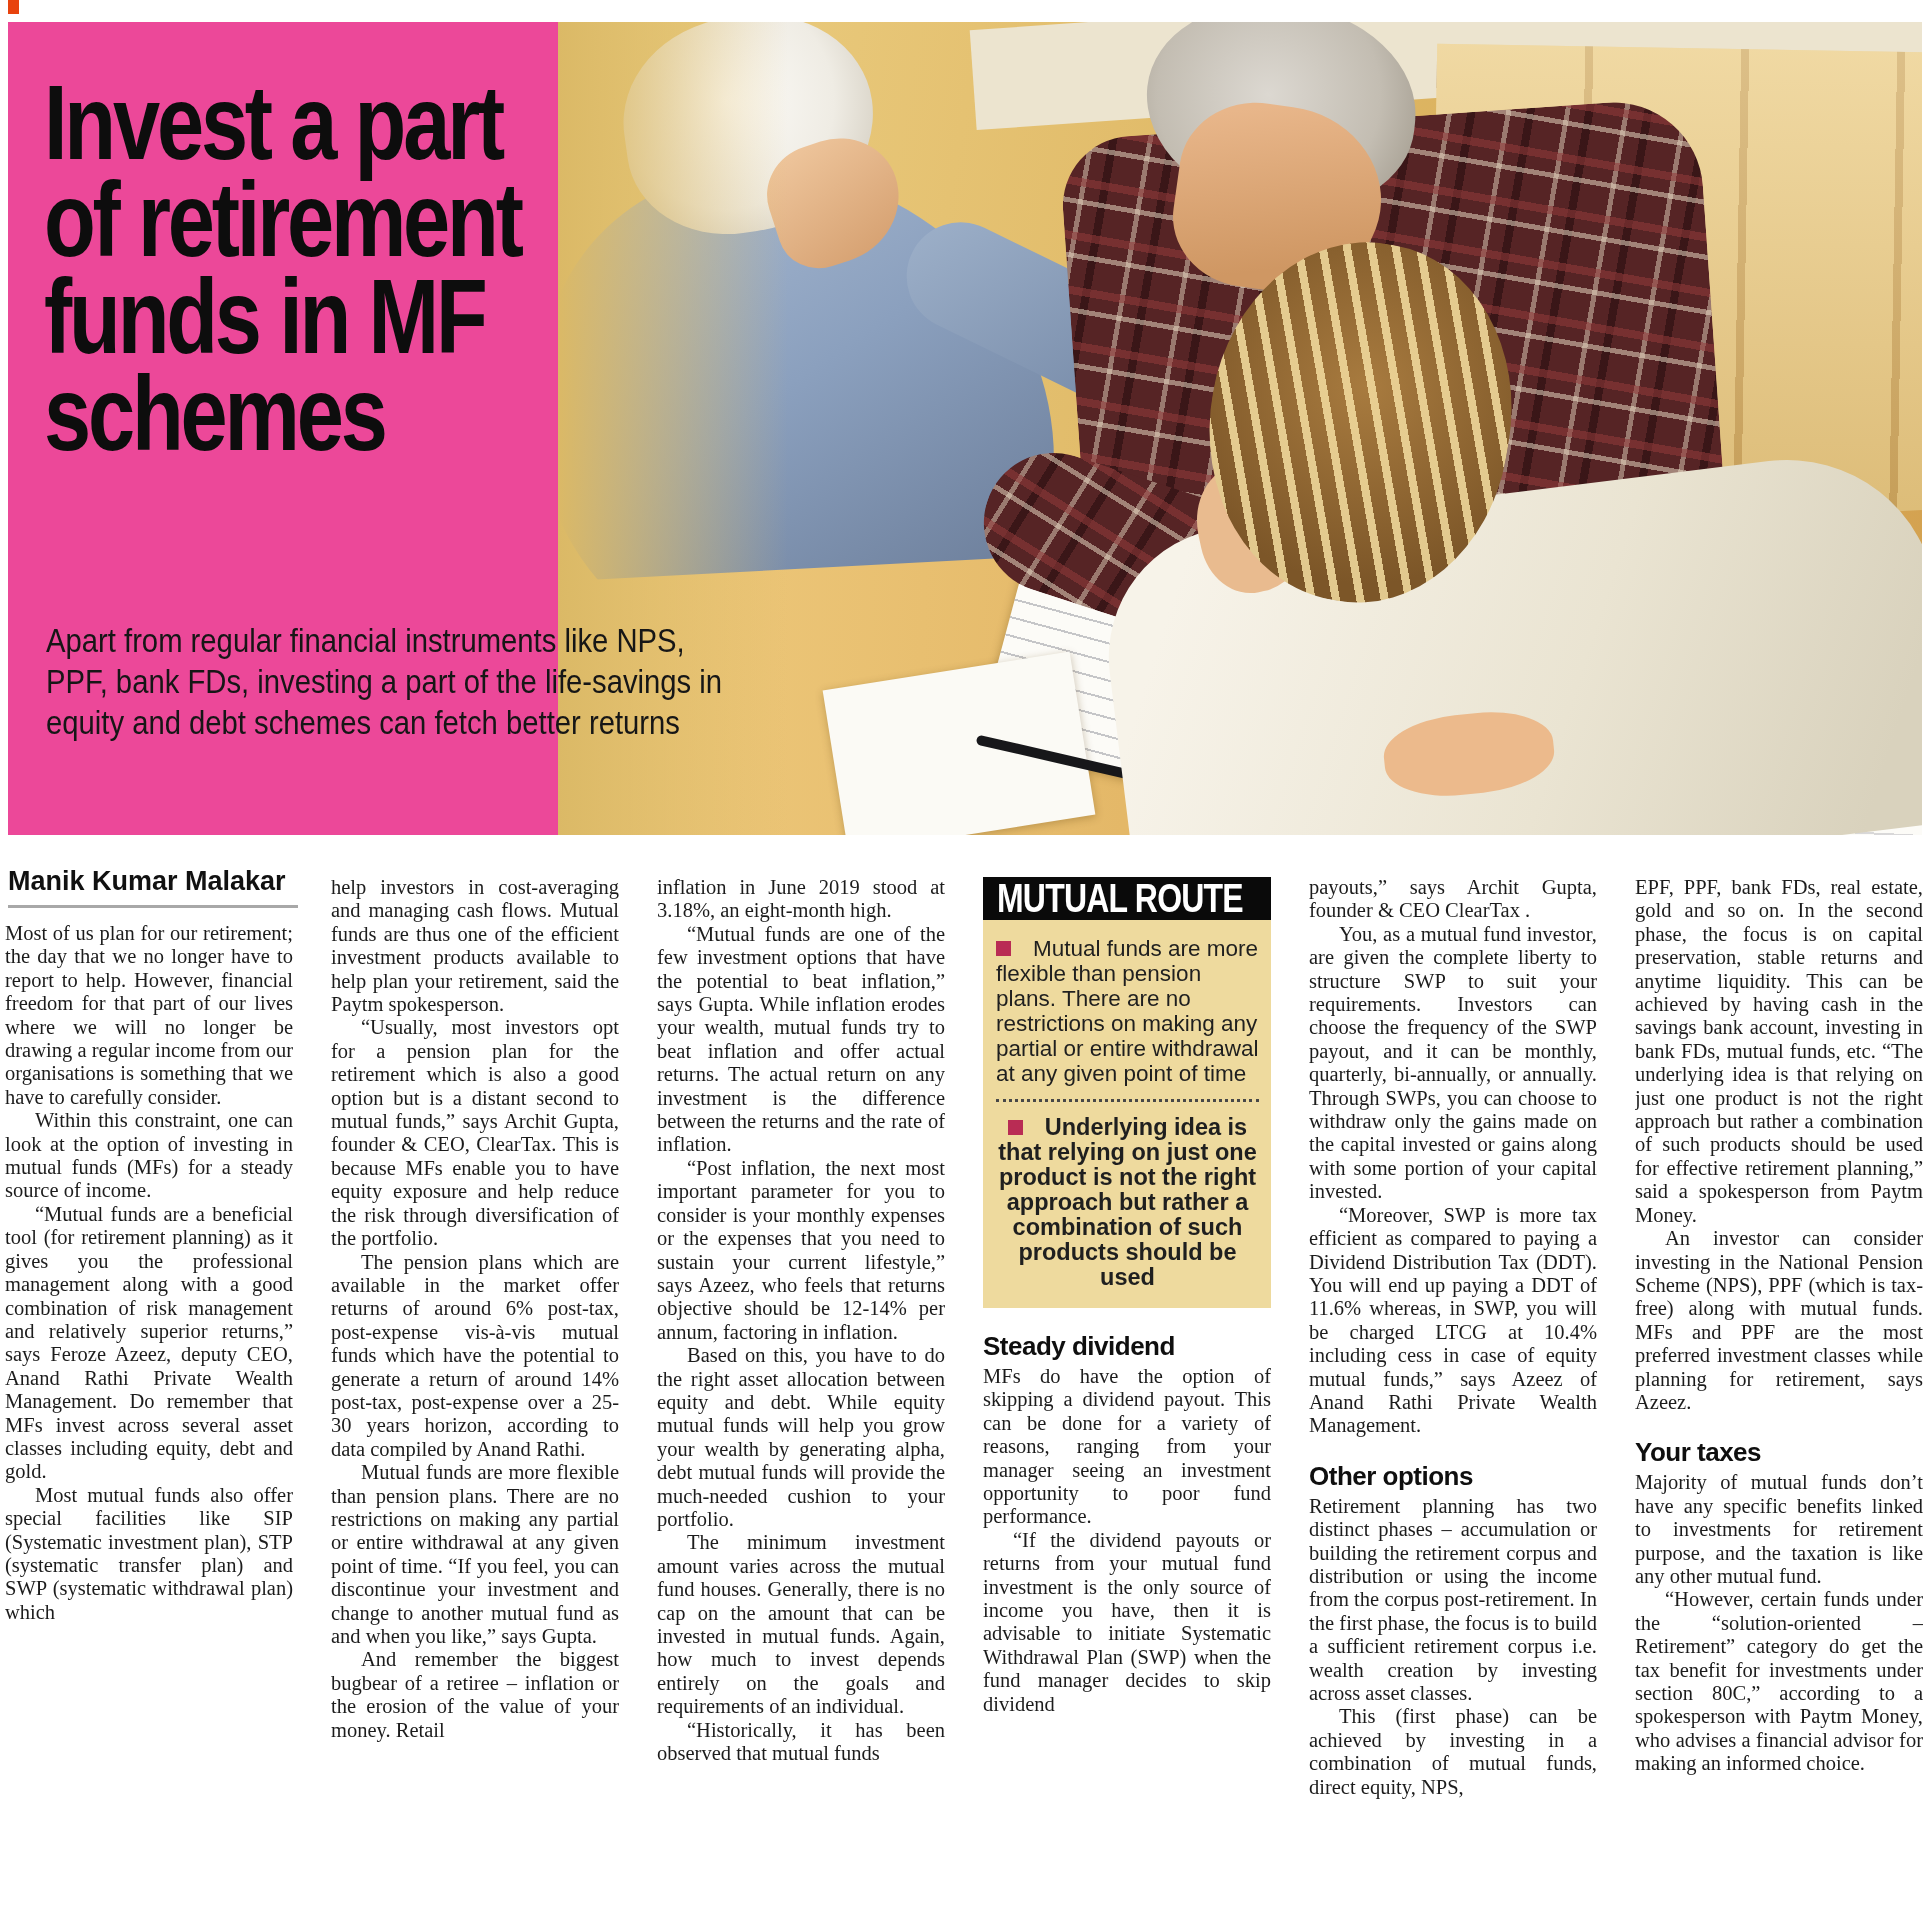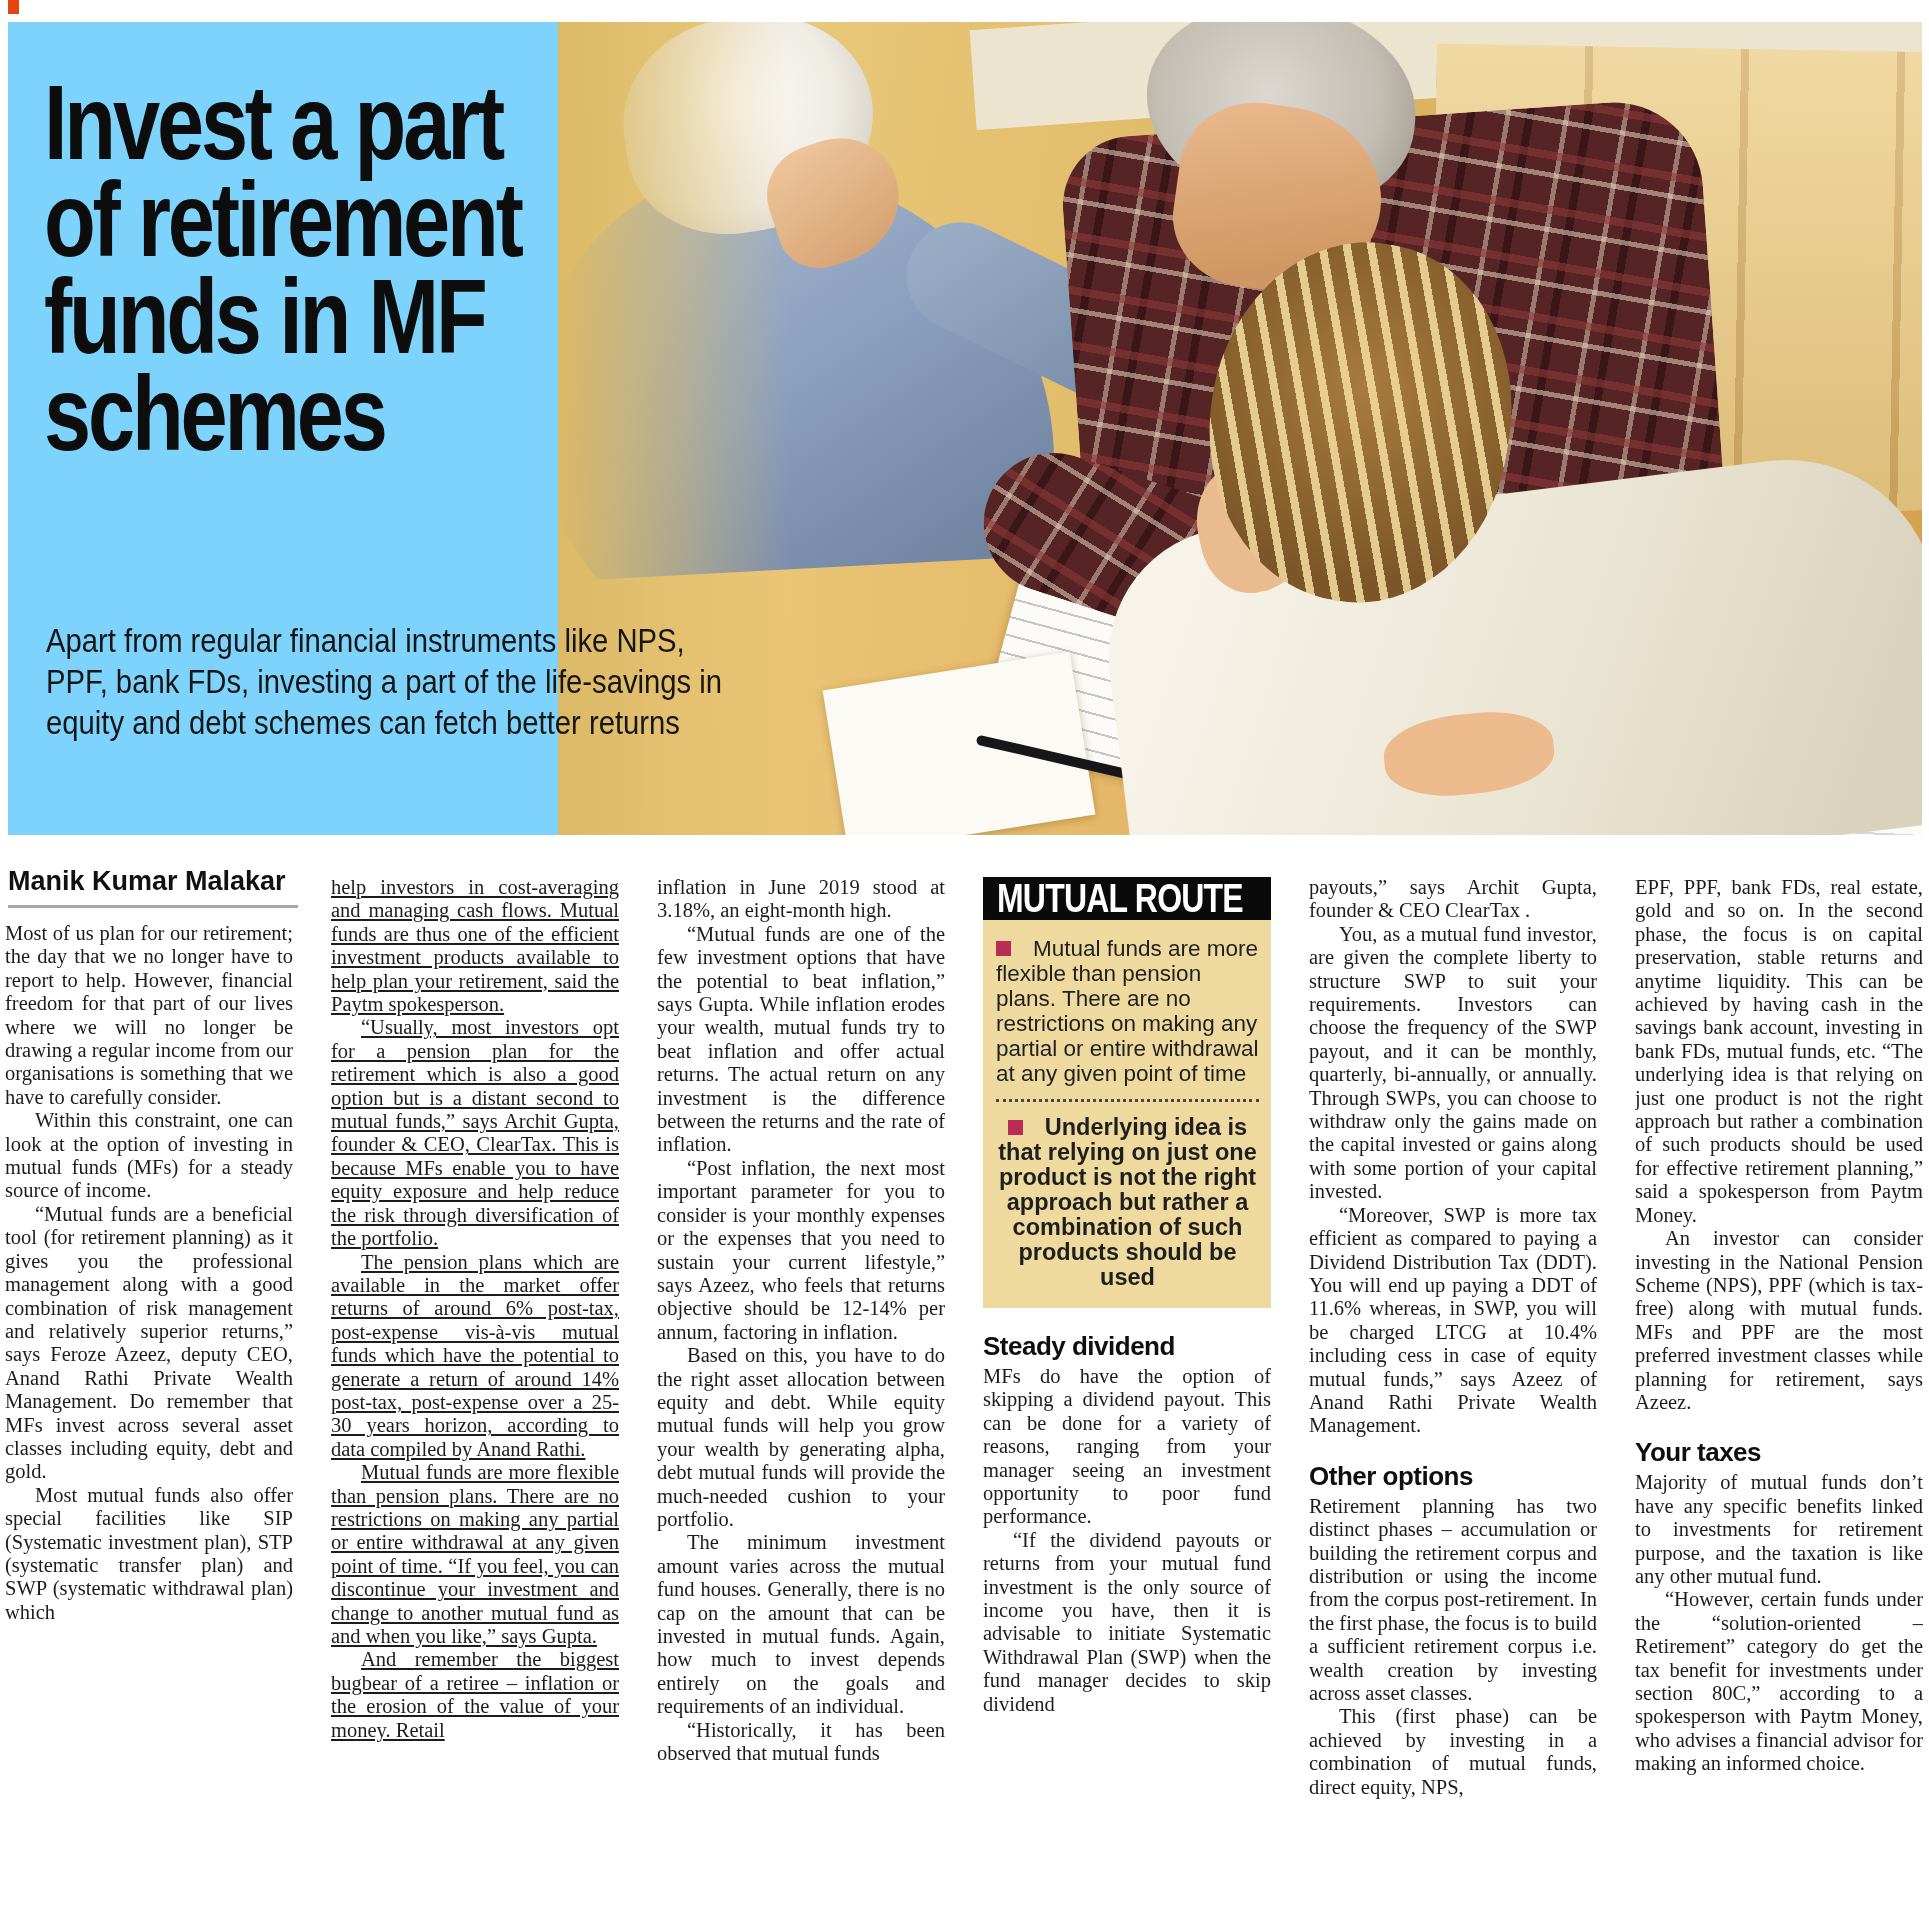--- a/index.html
+++ b/index.html
@@ -77,21 +77,21 @@
   
   .byline{position:absolute;left:8px;top:866px;font-family:"Liberation Sans",sans-serif;
           font-weight:700;font-size:27px;color:#111;}
   .byline-rule{position:absolute;left:8px;top:905px;width:290px;height:3px;}
 
   
   .cols{position:absolute;left:5px;top:876px;width:1919px;height:1054px;overflow:hidden;}
   .col{position:absolute;top:0;bottom:0;width:288px;overflow:hidden;
        font-size:20.5px;line-height:23.4px;text-align:justify;color:#1c1c1c;}
   .col[data-col="0"]{left:0;padding-top:46px;box-sizing:border-box;}
-  .col[data-col="1"]{left:326px;text-decoration:underline;}
+  .col[data-col="1"]{left:326px;}
   .col[data-col="2"]{left:652px;}
   .col[data-col="3"]{left:978px;}
   .col[data-col="4"]{left:1304px;}
   .col[data-col="5"]{left:1630px;}
   .para{margin:0;}
   .indent{text-indent:30px;}
   .subhead{font-family:"Liberation Sans",sans-serif;font-weight:700;font-size:26px;
            line-height:28px;letter-spacing:-0.5px;margin:24px 0 5px;color:#0f0f0f;text-align:left;}
 
   
@@ -104,21 +104,21 @@
       font-size:22.5px;line-height:25px;color:#1f1f1f;text-align:left;}
   .ib-item+.ib-item{border-top:3px dotted #474747;margin-top:13px;padding-top:13px;text-align:center;}
   .ib-item.bold{font-weight:700;font-size:23.5px;}
   .bullet{display:inline-block;width:15px;height:15px;margin-right:22px;}
 </style>
 </head>
 <body>
 
 <div class="edge-mark" style="background-color: rgb(232, 67, 14);"></div>
 
-<section class="banner" style="background-color: #7dd3fc;">
+<section class="banner" style="background-color: #ec4899;">
 
   <div class="photo">
     <div class="p-counter"></div>
     <div class="p-cabinet"></div>
     <div class="p-chair"></div>
     <div class="p-w1-body"></div>
     <div class="p-w1-arm"></div>
     <div class="p-w1-hair"></div>
     <div class="p-w1-face"></div>
     <div class="p-w1-hand"></div>

